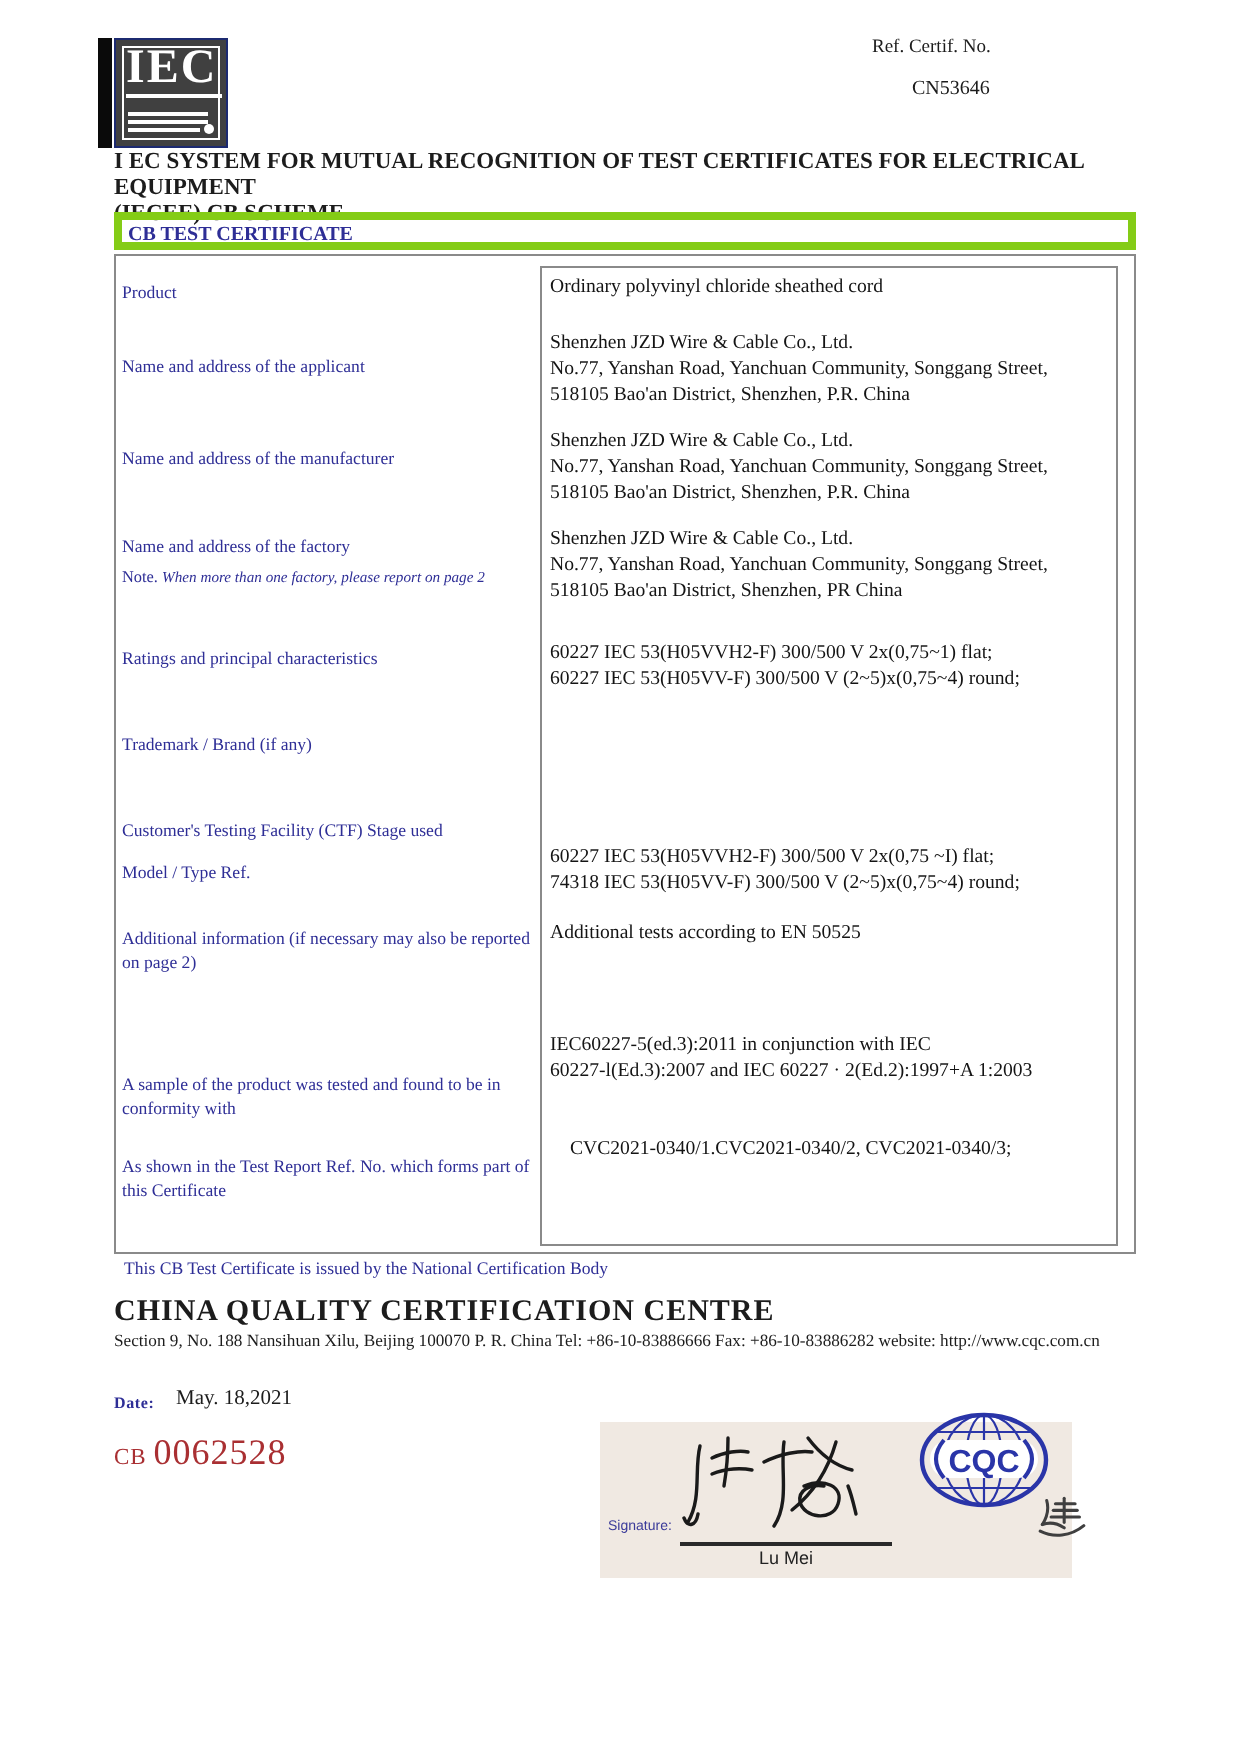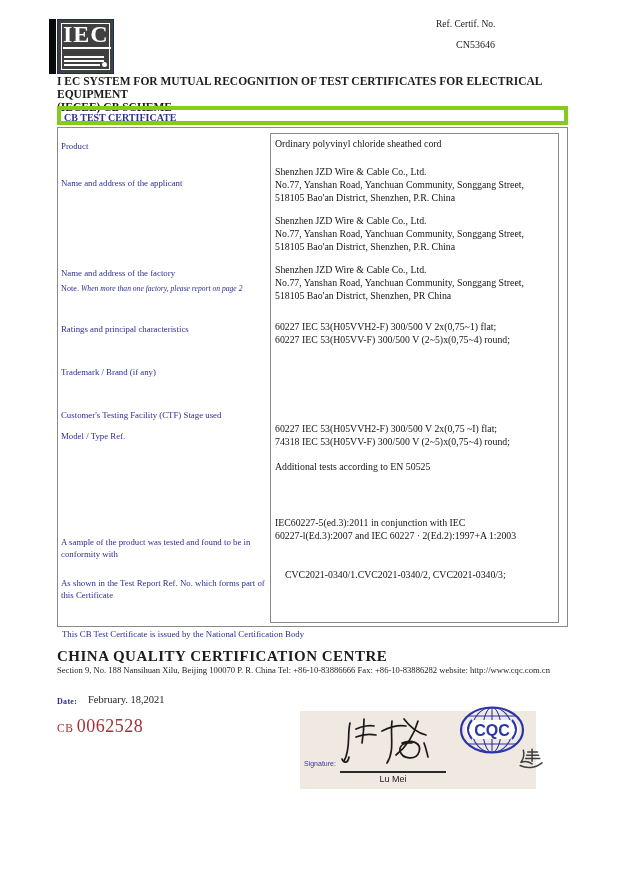--- a/index.html
+++ b/index.html
@@ -67,26 +67,29 @@
 
   <div class="abs scheme">I EC SYSTEM FOR MUTUAL RECOGNITION OF TEST CERTIFICATES FOR ELECTRICAL EQUIPMENT
 (IECEE) CB SCHEME</div>
 
   <div class="abs title-box">CB TEST CERTIFICATE</div>
 
   <div class="abs table-box">
 
     <div class="lbl" style="top:13px;">Product</div>
     <div class="lbl" style="top:50px;">Name and address of the applicant</div>
+    <div class="lbl" style="top:96px;">Name and address of the manufacturer</div>
     <div class="lbl" style="top:140px;">Name and address of the factory</div>
     <div class="note" style="top:156px;"><span>Note. </span><i>When more than one factory, please report on page 2</i></div>
     <div class="lbl" style="top:196px;">Ratings and principal characteristics</div>
     <div class="lbl" style="top:239px;">Trademark / Brand (if any)</div>
     <div class="lbl" style="top:282px;">Customer's Testing Facility (CTF) Stage used</div>
     <div class="lbl" style="top:303px;">Model / Type Ref.</div>
+    <div class="lbl" style="top:336px;">Additional information (if necessary may also be reported
+on page 2)</div>
     <div class="lbl" style="top:409px;">A sample of the product was tested and found to be in
 conformity with</div>
     <div class="lbl" style="top:450px;">As shown in the Test Report Ref. No. which forms part of
 this Certificate</div>
 
     <div class="value-box">
       <div class="val" style="top:4px;">Ordinary polyvinyl chloride sheathed cord</div>
       <div class="val" style="top:32px;">Shenzhen JZD Wire &amp; Cable Co., Ltd.
 No.77, Yanshan Road, Yanchuan Community, Songgang Street,
 518105 Bao'an District, Shenzhen, P.R. China</div>
@@ -107,21 +110,21 @@
 60227-l(Ed.3):2007 and IEC 60227 · 2(Ed.2):1997+A 1:2003</div>
       <div class="val" style="top:435px;left:14px;">CVC2021-0340/1.CVC2021-0340/2, CVC2021-0340/3;</div>
     </div>
   </div>
 
   <div class="abs issued">This CB Test Certificate is issued by the National Certification Body</div>
   <div class="abs ncb-name">CHINA QUALITY CERTIFICATION CENTRE</div>
   <div class="abs ncb-addr">Section 9, No. 188 Nansihuan Xilu, Beijing 100070 P. R. China Tel: +86-10-83886666 Fax: +86-10-83886282 website: http://www.cqc.com.cn</div>
 
   <div class="abs date-label">Date:</div>
-  <div class="abs date-value">February. 18,2021</div>
+  <div class="abs date-value">May. 18,2021</div>
 
   <div class="abs cb-line">
     <span class="cb-prefix">CB </span><span class="cb-number">0062528</span>
   </div>
 
   <div class="abs sig-block">
     <div class="sig-label">Signature:</div>
     <svg class="sig-hand" width="116" height="54" viewBox="0 0 116 54">
       <g fill="none" stroke="#1a1a1a" stroke-width="1.7" stroke-linecap="round">
         <path d="M18,10 C15,22 19,36 12,48"></path>

